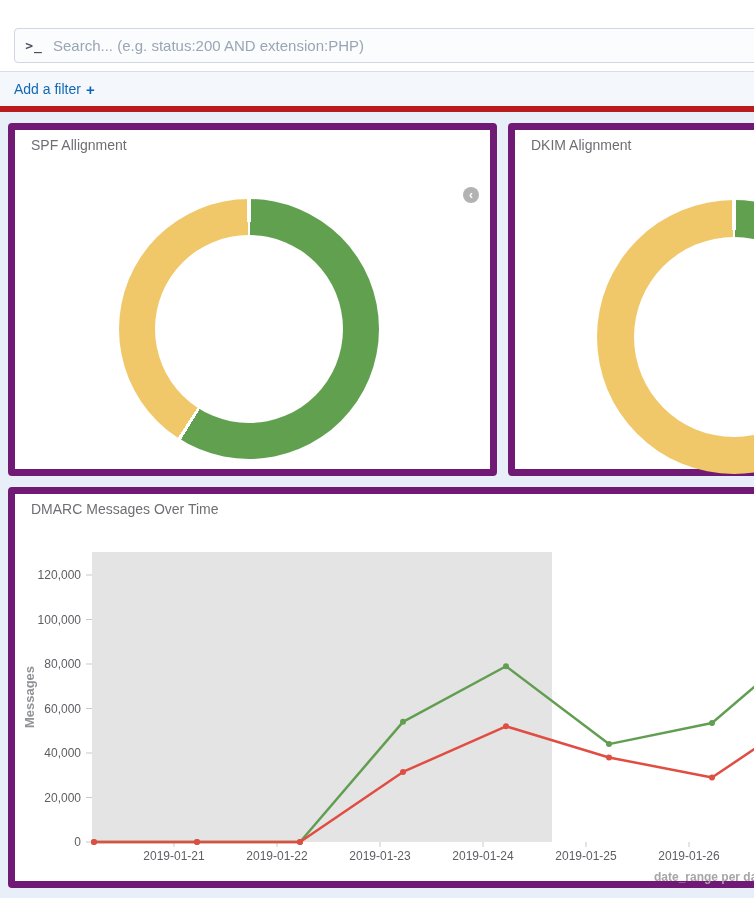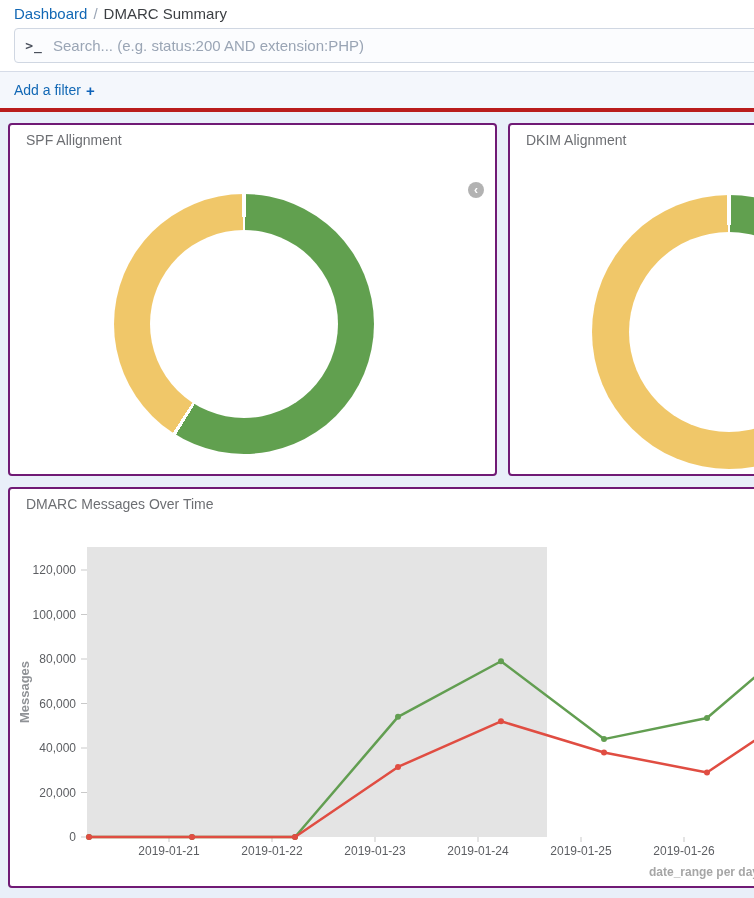--- a/index.html
+++ b/index.html
@@ -18,28 +18,28 @@
   .searchbar { position:absolute; left:14px; top:28px; width:760px; height:35px;
     border:1px solid #d0d7e2; border-radius:4px; background:#fbfcfe; display:flex; align-items:center; }
   .prompt-icon { width:38px; text-align:center; color:#4a505c; font-weight:bold;
     font-size:13px; letter-spacing:1px; font-family:"DejaVu Sans Mono", monospace; }
   .search-input { flex:1; height:100%; border:none; outline:none; background:transparent;
     font-size:15px; color:#343741; font-family:"Liberation Sans", sans-serif; }
   .search-input::placeholder { color:#9aa5b5; opacity:1; }
 
   
   .filterbar { position:absolute; left:0; top:71px; width:100%; height:41px;
-    background:#f4f7fc; border-top:1px solid #d6dce8; border-bottom:4px solid #b91c1c;
+    background:#f4f7fc; border-top:1px solid #d6dce8; border-bottom:6px solid #b91c1c;
     display:flex; align-items:center; padding-left:14px; }
   .add-filter { color:#1268b5; font-size:14px; cursor:pointer; }
   .plus-icon { color:#0d62b9; font-weight:bold; font-size:15px; margin-left:5px; }
 
   
   .dashboard { position:absolute; left:0; top:112px; width:100%; height:786px; background:#e9eff9; }
-  .panel { position:absolute; background:#fff; border:2px solid #701a75; border-radius:4px; }
+  .panel { position:absolute; background:#fff; border:7px solid #701a75; border-radius:4px; }
   .panel-title { position:absolute; left:16px; top:7px; font-size:14px; color:#6d6f73; }
   .panel-spf  { left:8px;  top:11px;  width:489px; height:353px; }
   .panel-dkim { left:508px; top:11px; width:489px; height:353px; }
   .panel-dmarc{ left:8px;  top:375px; width:978px; height:401px; }
 
   .panel-control { position:absolute; right:11px; top:57px; width:16px; height:16px;
     border-radius:50%; background:#a5a5a5; color:#fff; display:flex; align-items:center;
     justify-content:center; font-size:12px; font-weight:bold; line-height:1; cursor:pointer; opacity:.85; }
 
   
@@ -51,25 +51,20 @@
   .donut-spf  .donut-hole { width:188px; height:188px; }
   .donut-dkim .donut-hole { width:200px; height:200px; }
 
   .chart-svg { position:absolute; left:0; top:0; }
 </style>
 </head>
 <body>
 
 <div class="page">
 
-  <div class="topbar">
-    <div class="breadcrumb">
-      <a class="crumb-link">Dashboard</a><span class="crumb-sep">/</span><span class="crumb-current">DMARC Summary</span>
-    </div>
-  </div>
 
   <div class="searchbar">
     <span class="prompt-icon">&gt;_</span>
     <input class="search-input" type="text" placeholder="Search... (e.g. status:200 AND extension:PHP)" style="">
   </div>
 
   <div class="filterbar">
     <span class="add-filter">Add a filter</span>
     <span class="plus-icon">+</span>
   </div>

